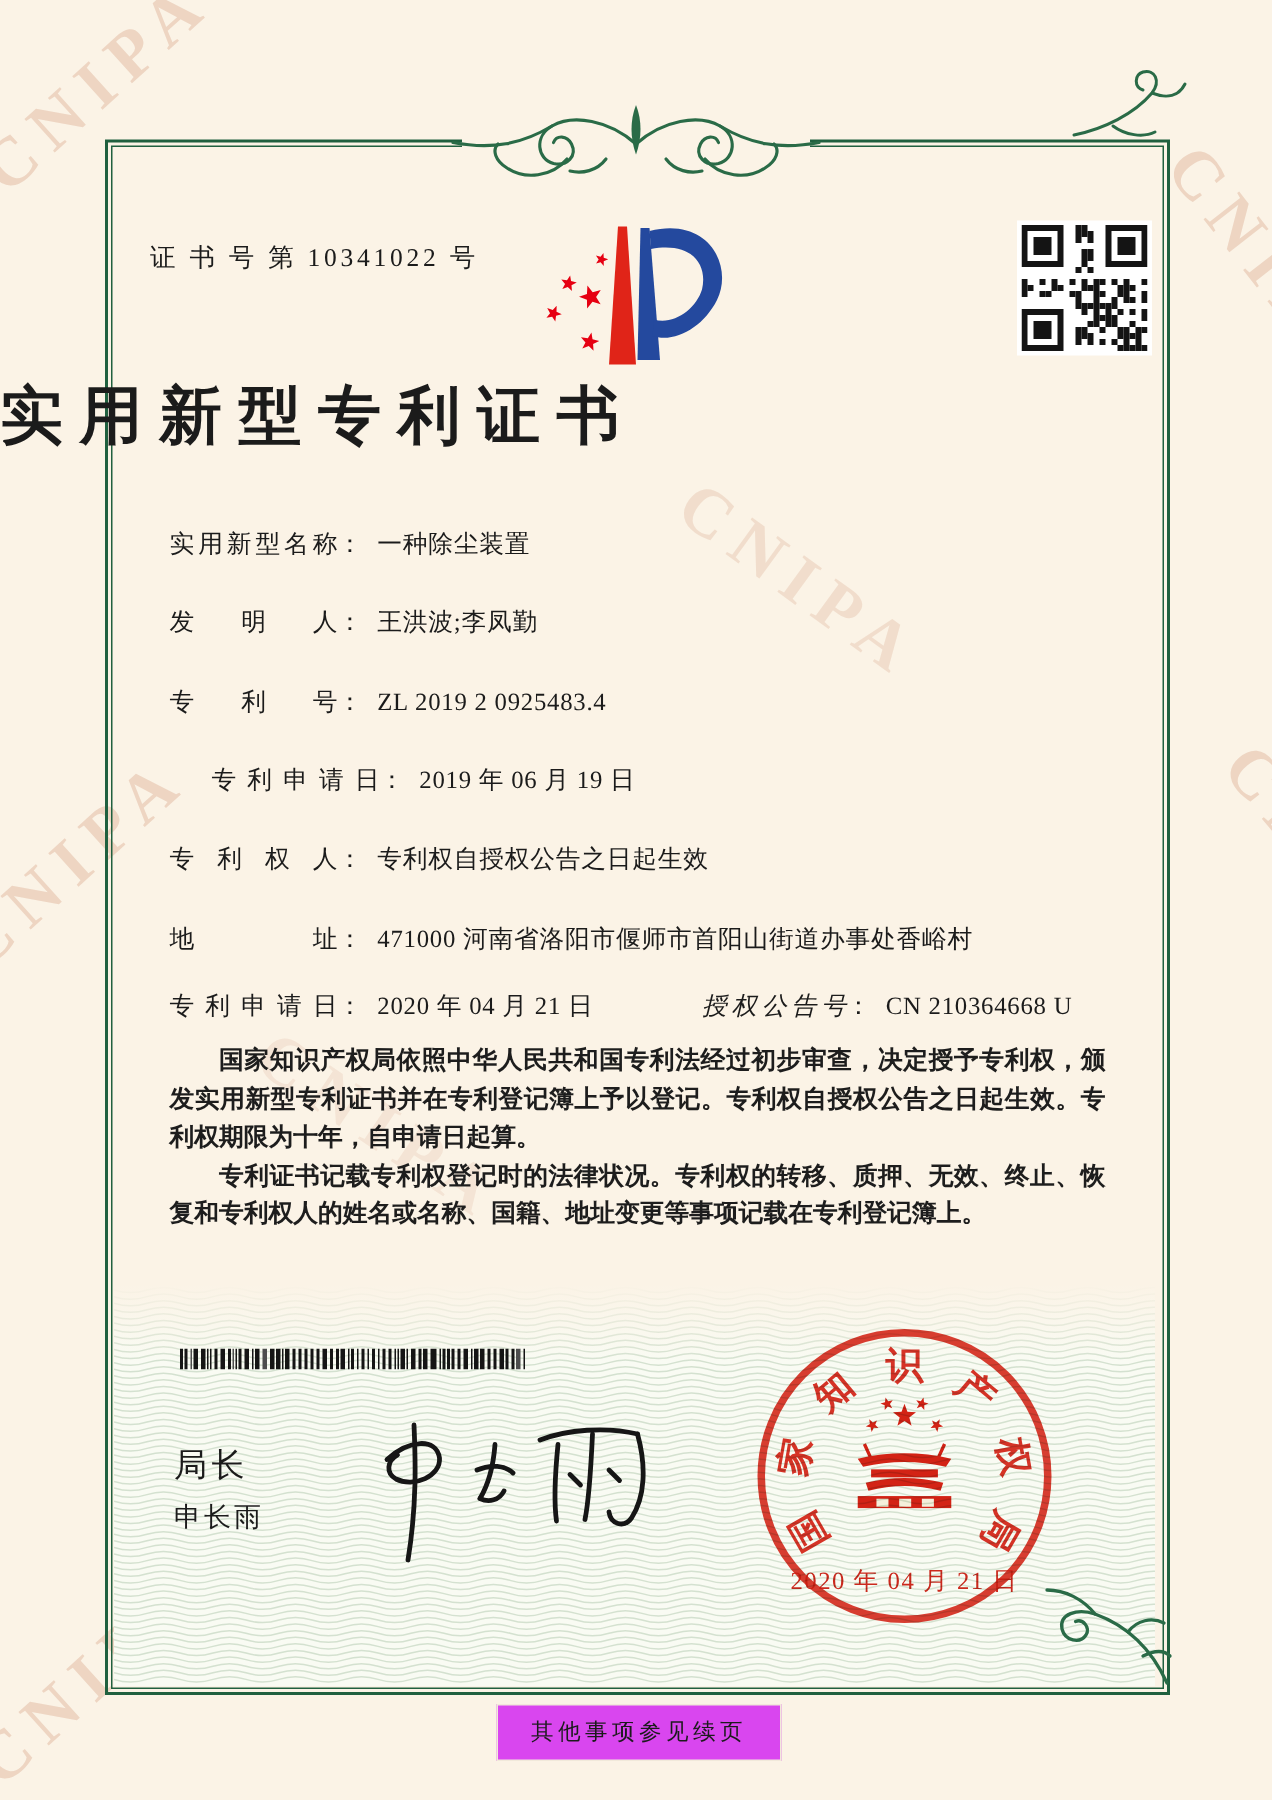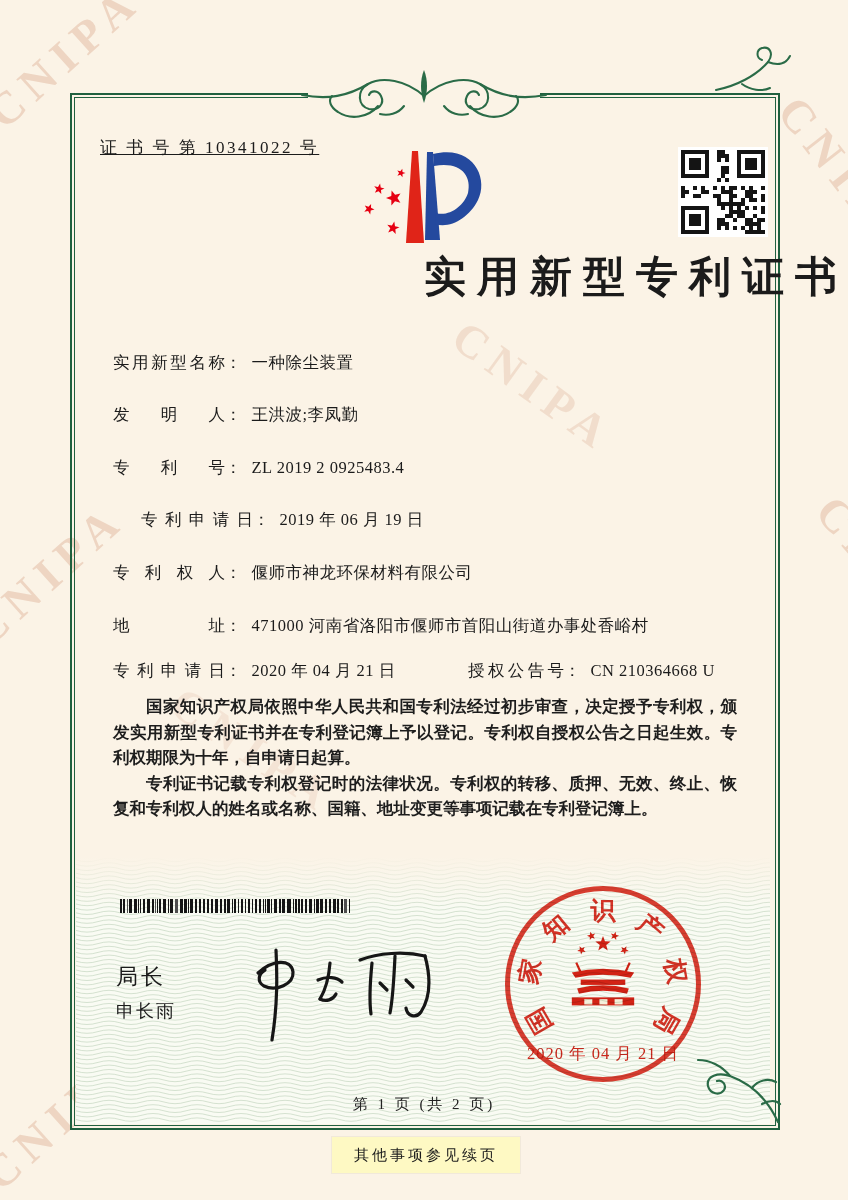--- a/index.html
+++ b/index.html
@@ -24,53 +24,53 @@
   
   .band{position:absolute; left:76px; top:856px; width:694px; height:268px; z-index:2; background:#f9fbf3;}
   .band-fade{position:absolute; left:76px; top:856px; width:694px; height:52px; z-index:2;
     background:linear-gradient(#fbf3e6, rgba(251,243,230,0));}
   
   .frame{position:absolute; left:70px; top:93px; width:706px; height:1033px;
     border:2px solid #20603f; z-index:3;}
   .frame-inner{position:absolute; left:2px; top:2px; right:2px; bottom:2px; border:1px solid #20603f;}
   .orn{position:absolute; z-index:4;}
   
-  .certno{position:absolute; left:100px; top:136px; font-size:17px; letter-spacing:2.5px; z-index:5;text-decoration:underline;}
+  .certno{position:absolute; left:100px; top:160px; font-size:17px; letter-spacing:2.5px; z-index:5;}
   .logo{position:absolute; left:338px; top:136px; z-index:5;}
   .qr{position:absolute; left:678px; top:147px; z-index:5; background:#fff; padding:3px;}
-  .title{position:absolute; left:0; top:249px; width:100%; text-align:right;
+  .title{position:absolute; left:0; top:249px; width:100%; text-align:left;
     font-size:42px; font-weight:bold; letter-spacing:11px; z-index:5;}
   
   .frow{position:absolute; left:113px; font-size:16.5px; z-index:5; white-space:nowrap;}
   .flabel{display:inline-block; width:112px; text-align:justify; text-align-last:justify; vertical-align:bottom;}
   .fvalue{margin-left:10px; letter-spacing:.5px;}
   #f1{top:352px;} #f2{top:404px;} #f3{top:457px;} #f4{top:509px;margin-left:28px;}
   #f5{top:562px;} #f6{top:615px;} #f7{top:660px;}
   .fpair2{position:absolute; left:355px; top:0; white-space:nowrap;}
-  .fpair2 .flabel{width:96px;}
+  .fpair2 .flabel{width:96px;font-style:italic;}
   
   .paras{position:absolute; left:113px; top:694px; width:624px; z-index:5;font-weight:bold;}
   .paras p{margin:0; font-size:16.5px; line-height:25.5px; text-indent:2em; text-align:justify; color:#1d1d1d;}
   
   .barcode{position:absolute; left:120px; top:899px; z-index:5;}
   .sig-role{position:absolute; left:116px; top:962px; font-size:22px; letter-spacing:3px; z-index:5;font-family:Liberation Mono, monospace;}
   .sig-name{position:absolute; left:116px; top:999px; font-size:18px; letter-spacing:2px; z-index:5;}
   .signature{position:absolute; left:220px; top:933px; z-index:5;}
   .seal{position:absolute; left:505px; top:886px; width:196px; height:196px; z-index:6; mix-blend-mode:multiply;}
   .seal-ring{position:absolute; left:0; top:0; width:186px; height:186px;
     border:5px solid rgba(216,35,22,.88); border-radius:50%;}
   .seal-char{position:absolute; left:50%; top:50%; font-size:25px; font-weight:bold;
     color:rgba(216,35,22,.92); white-space:pre;}
   .seal-emblem{position:absolute; left:49px; top:40px;}
   .seal-date{position:absolute; left:-14px; width:224px; top:157px; text-align:center;
     font-size:16.5px; letter-spacing:1px; color:rgba(206,30,18,.95); white-space:nowrap;}
   .pageinfo{position:absolute; left:0; top:1095px; width:100%; text-align:center;
     font-size:15px; letter-spacing:3px; z-index:5; color:#222;}
   .contbox{position:absolute; left:331px; top:1136px; width:188px; height:36px; line-height:36px;
-    background:#fef9c3; border:1px solid #f1e9da; text-align:center;
+    background:#d946ef; border:1px solid #f1e9da; text-align:center;
     font-size:15px; letter-spacing:3px; z-index:5;}
   svg{display:block;}
 </style>
 </head>
 <body>
 
 <div class="page">
 
   <div class="wm wm1">CNIPA</div>
   <div class="wm wm2">CNIPA</div>
@@ -317,21 +317,21 @@
   <div class="frow" id="f2">
     <span class="flabel">发明人</span><span>：</span><span class="fvalue">王洪波;李凤勤</span>
   </div>
   <div class="frow" id="f3">
     <span class="flabel">专利号</span><span>：</span><span class="fvalue">ZL 2019 2 0925483.4</span>
   </div>
   <div class="frow" id="f4">
     <span class="flabel">专利申请日</span><span>：</span><span class="fvalue">2019 年 06 月 19 日</span>
   </div>
   <div class="frow" id="f5">
-    <span class="flabel">专利权人</span><span>：</span><span class="fvalue">偃师市神龙环保材料有限公司</span>
+    <span class="flabel">专利权人</span><span>：</span><span class="fvalue">专利权自授权公告之日起生效</span>
   </div>
   <div class="frow" id="f6">
     <span class="flabel">地址</span><span>：</span><span class="fvalue">471000 河南省洛阳市偃师市首阳山街道办事处香峪村</span>
   </div>
   <div class="frow" id="f7">
     <span class="flabel">专利申请日</span><span>：</span><span class="fvalue">2020 年 04 月 21 日</span>
     <span class="fpair2">
       <span class="flabel">授权公告号</span><span>：</span><span class="fvalue">CN 210364668 U</span>
     </span>
   </div>
@@ -450,16 +450,15 @@
     <div class="seal-date">2020 年 04 月 21 日</div>
   <span class="seal-char" style="transform: translate(-50%, -50%) rotate(-120deg) translateY(-74px);">国</span>
       <span class="seal-char" style="transform: translate(-50%, -50%) rotate(-80deg) translateY(-74px);">家</span>
       <span class="seal-char" style="transform: translate(-50%, -50%) rotate(-40deg) translateY(-74px);">知</span>
       <span class="seal-char" style="transform: translate(-50%, -50%) rotate(0deg) translateY(-74px);">识</span>
       <span class="seal-char" style="transform: translate(-50%, -50%) rotate(40deg) translateY(-74px);">产</span>
       <span class="seal-char" style="transform: translate(-50%, -50%) rotate(80deg) translateY(-74px);">权</span>
       <span class="seal-char" style="transform: translate(-50%, -50%) rotate(120deg) translateY(-74px);">局</span>
     </div>
 
-  <div class="pageinfo">第 1 页 (共 2 页)</div>
   <div class="contbox">其他事项参见续页</div>
 
 </div>
 
 </body></html>

